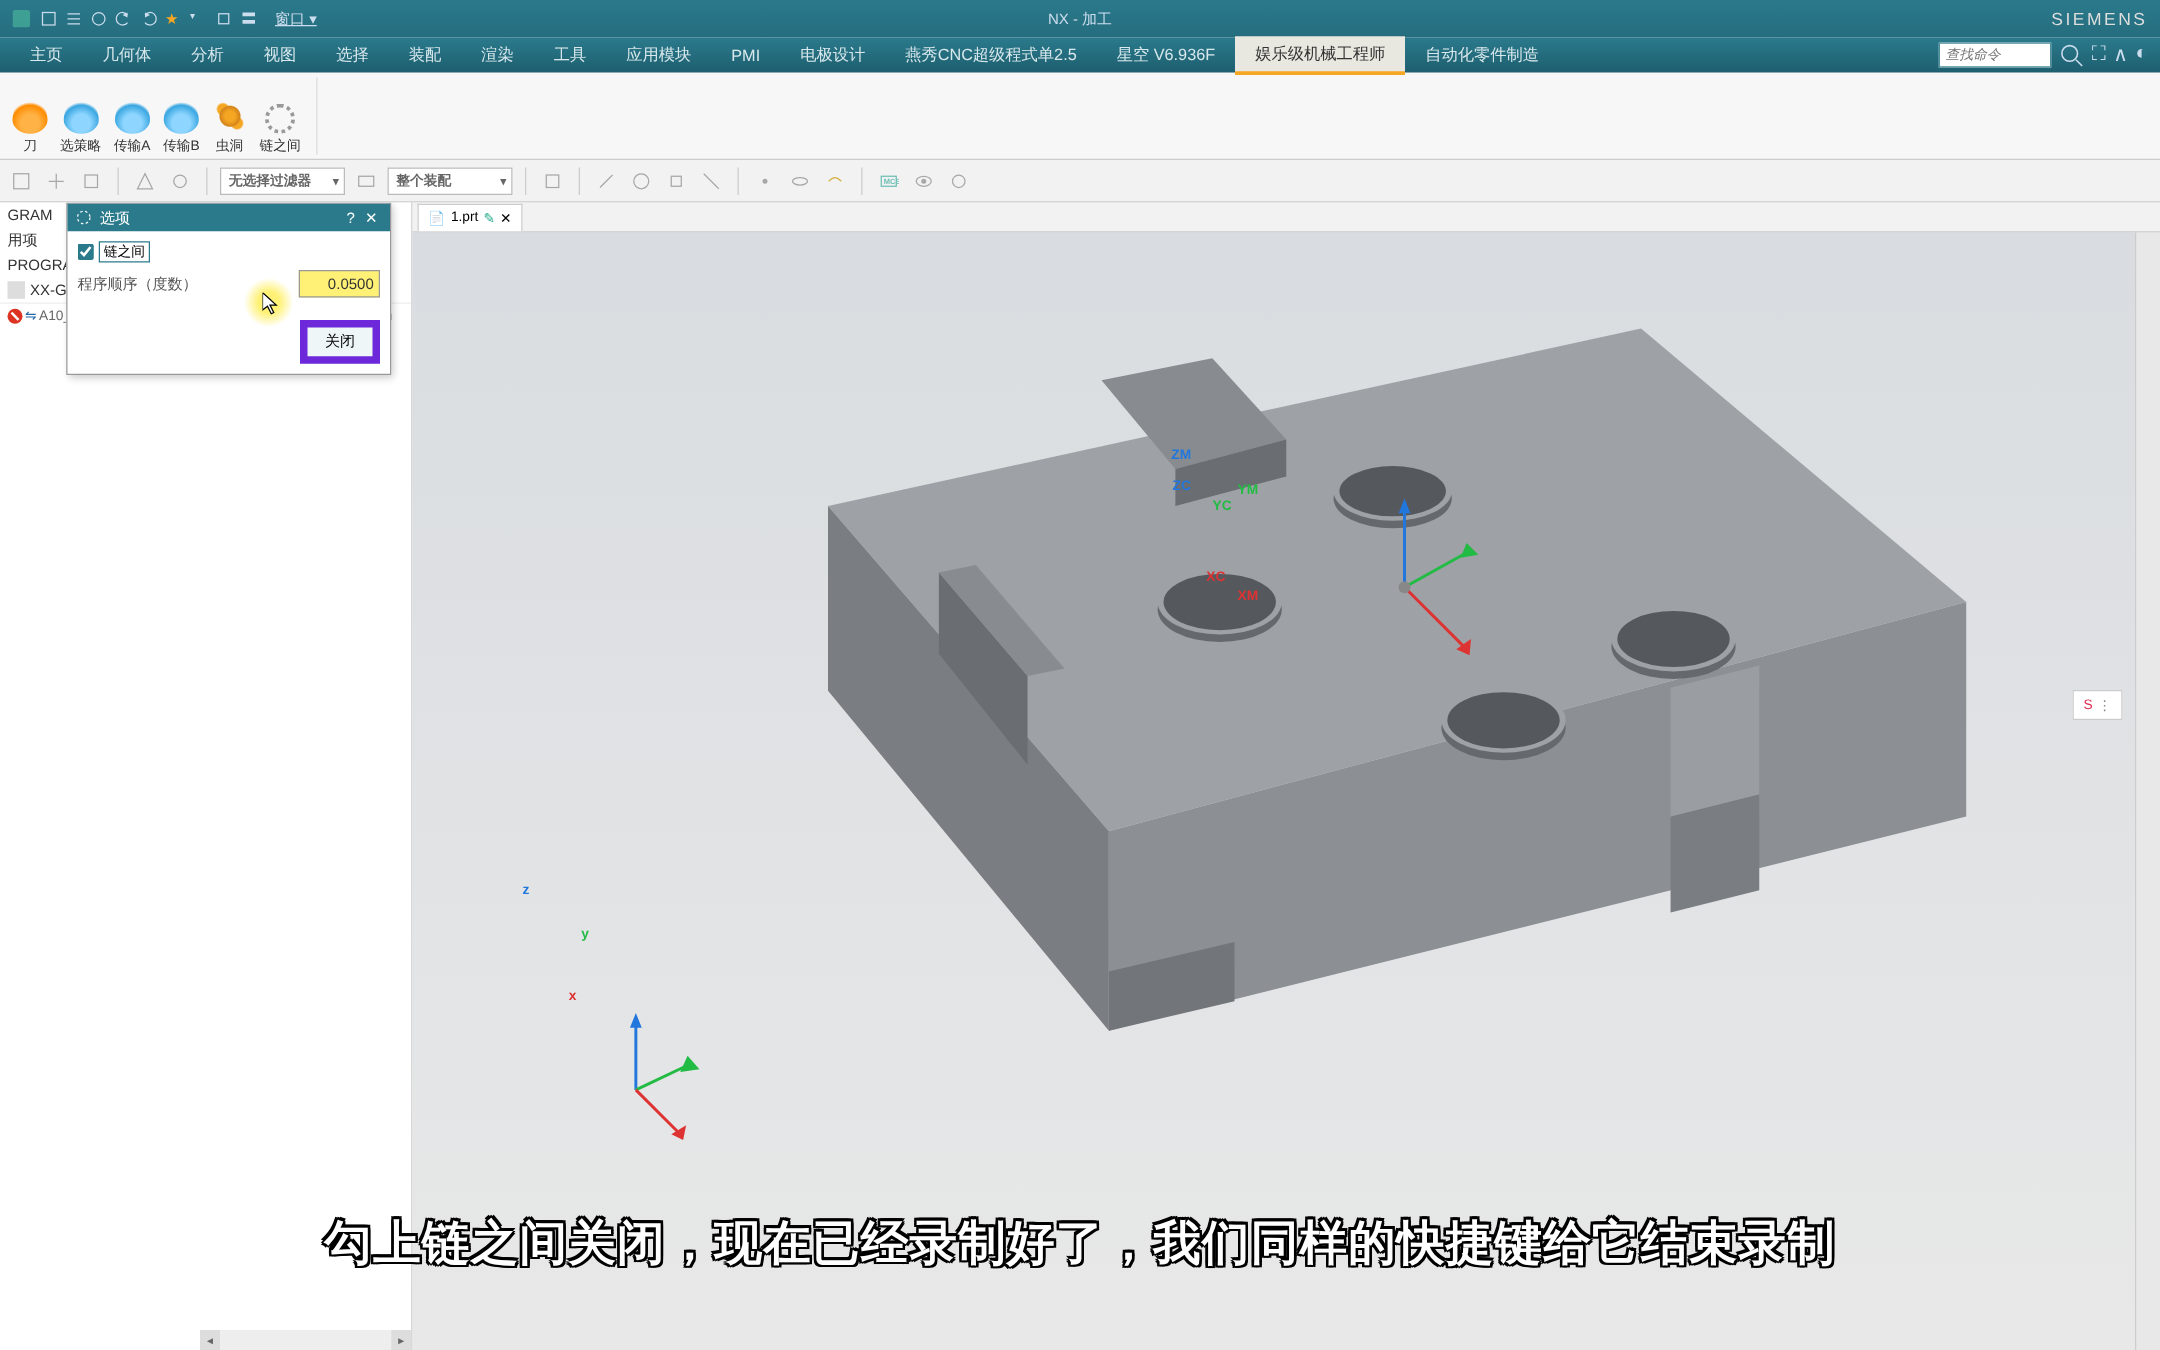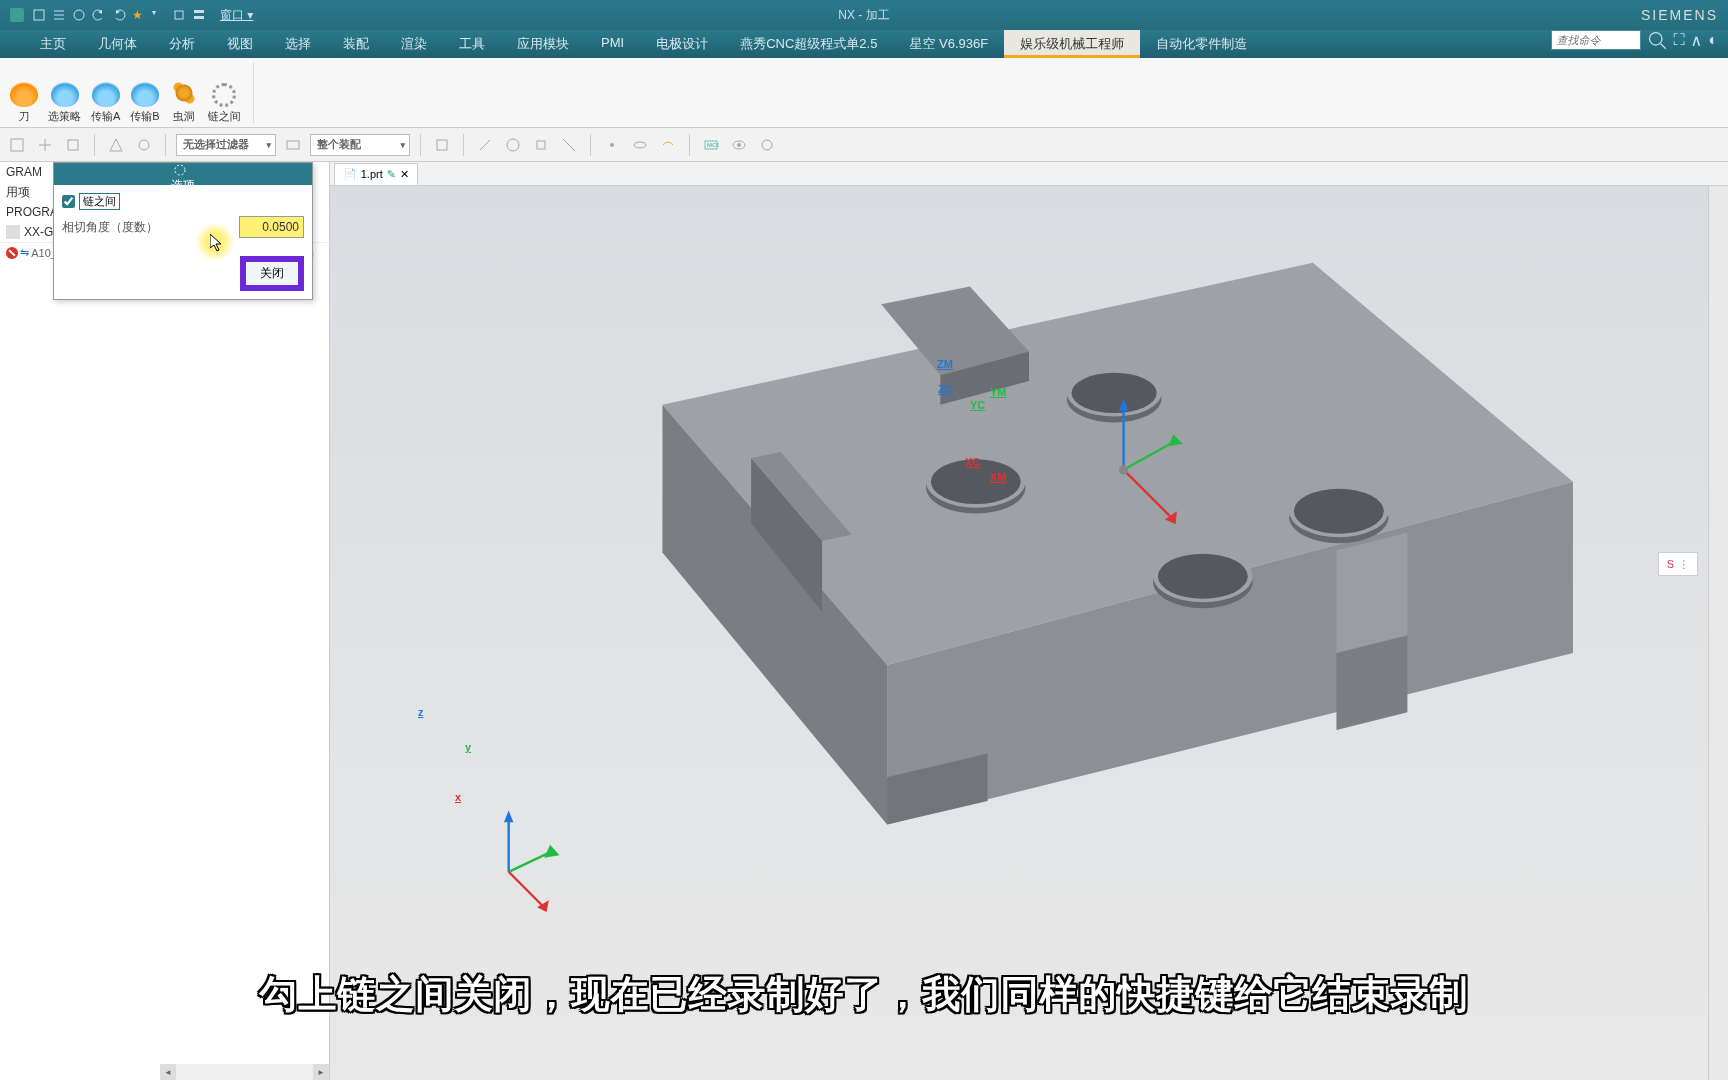--- a/index.html
+++ b/index.html
@@ -7,21 +7,21 @@
 
 .title-bar { height: 30px; background: linear-gradient(#2a7a8c, #256d7e); display: flex; align-items: center; color: #cde; font-size: 12px; position: relative; }
 .title-bar-left { display: flex; gap: 8px; padding: 0 10px; align-items: center; }
 .title-bar-icon { width: 14px; height: 14px; display: inline-block; opacity: 0.8; }
 .undo-redo { display: flex; gap: 6px; align-items: center; }
 .undo-redo span { display: inline-block; width: 14px; height: 14px; }
 .window-menu { color: #cde; font-size: 12px; padding: 0 6px; text-decoration: underline; }
 .title-bar-center { position: absolute; left: 50%; transform: translateX(-50%); color: #cde; }
 .title-bar-right { position: absolute; right: 10px; color: #ddd; font-weight: 500; letter-spacing: 2px; font-size: 14px; text-align: center; }
 
-.menu-bar { height: 28px; background: linear-gradient(#2a7a8c, #1e5f6f); display: flex; padding: 0 24px; position: relative; }
+.menu-bar { height: 28px; background: linear-gradient(#2a7a8c, #1e5f6f); display: flex; align-items: center; padding: 0 8px; position: relative; }
 .menu-item { color: #d8e8ec; font-size: 13px; padding: 5px 16px; cursor: pointer; }
 .menu-item.active { background: #e8e8e0; color: #333; border-bottom: 3px solid #f5a623; }
 .menu-search { position: absolute; right: 10px; display: flex; align-items: center; gap: 6px; }
 .menu-search input { width: 90px; height: 20px; font-size: 11px; border: 1px solid #4a8d9d; background: #fff; padding: 0 4px; color: #999; font-style: italic; }
 .menu-search-btn { width: 20px; height: 20px; display: inline-flex; align-items: center; justify-content: center; cursor: pointer; }
 .menu-search-extra { display: flex; gap: 6px; }
 .menu-search-extra span { color: #cde; cursor: pointer; }
 
 .ribbon { height: 70px; background: #f7f7f7; border-bottom: 1px solid #ccc; display: flex; align-items: center; padding: 4px 10px; gap: 12px; }
 .ribbon-group { display: flex; gap: 10px; align-items: flex-end; border-right: 1px solid #ddd; padding-right: 12px; height: 62px; }
@@ -56,21 +56,21 @@
 .dc3 { width: 80px; text-align: right; }
 .dc4 { width: 70px; text-align: right; }
 .red-icon { width: 12px; height: 12px; display: inline-block; background: #d32; border-radius: 50%; position: relative; }
 .red-icon::before { content: ""; position: absolute; left: 2px; top: 5px; width: 8px; height: 2px; background: #fff; transform: rotate(45deg); }
 
 .h-scrollbar { height: 16px; background: #eee; display: flex; align-items: center; position: absolute; bottom: 0; left: 160px; right: 0; }
 .h-sb-arrow { width: 16px; height: 16px; background: #ddd; display: flex; align-items: center; justify-content: center; font-size: 8px; color: #666; }
 .h-sb-track { flex: 1; }
 
 .dialog { position: absolute; left: 53px; top: 0; width: 260px; background: #fff; border: 1px solid #999; box-shadow: 2px 2px 6px rgba(0,0,0,0.2); z-index: 10; }
-.dialog-title { height: 22px; background: #2a7a8c; color: #fff; font-size: 12px; display: flex; align-items: center; padding: 0 6px; flex-direction: column; }
+.dialog-title { height: 22px; background: #2a7a8c; color: #fff; font-size: 12px; display: flex; align-items: center; padding: 0 6px; }
 .dialog-title-icon { width: 14px; height: 14px; margin-right: 6px; }
 .dialog-spacer { flex: 1; }
 .dialog-ctrl { cursor: pointer; padding: 0 4px; }
 .dialog-body { padding: 8px; font-size: 12px; }
 .dialog-row { display: flex; align-items: center; margin-bottom: 6px; }
 .dialog-chk { width: 13px; height: 13px; margin-right: 4px; accent-color: #2a7a8c; }
 .chk-label { border: 1px solid #2a7a8c; padding: 0 3px; font-size: 11px; }
 .dialog-label { flex: 1; color: #555; }
 .dialog-input { width: 65px; height: 22px; border: 1px solid #999; text-align: right; padding: 0 4px; font-size: 12px; color: #333; }
 .dialog-input.highlight { background: #fff176; }
@@ -80,21 +80,21 @@
 .cursor-highlight { position: absolute; width: 40px; height: 40px; border-radius: 50%; background: radial-gradient(circle, rgba(255,235,59,0.7) 30%, rgba(255,235,59,0) 70%); z-index: 11; pointer-events: none; }
 .cursor-arrow { position: absolute; z-index: 12; pointer-events: none; }
 
 .viewport { flex: 1; position: relative; background: linear-gradient(#d8dce0, #e8e8e8); }
 .viewport-tabs { height: 24px; background: #f2f2f2; border-bottom: 1px solid #ccc; display: flex; align-items: center; padding: 0 4px; }
 .vp-tab { height: 22px; background: #fff; border: 1px solid #ccc; border-bottom: none; padding: 2px 8px; font-size: 11px; display: flex; align-items: center; gap: 4px; }
 .vp-canvas { position: absolute; top: 24px; left: 0; right: 0; bottom: 0; overflow: hidden; }
 .vp-right-dock { position: absolute; right: 0; top: 24px; width: 20px; background: #e8e8e8; border-left: 1px solid #ccc; bottom: 0; }
 .vp-s-btn { position: absolute; right: 30px; top: 390px; width: 40px; height: 24px; background: #fff; border: 1px solid #ccc; display: flex; align-items: center; justify-content: center; gap: 4px; font-size: 11px; color: #d35; }
 
-.axis-label { position: absolute; font-size: 11px; font-weight: bold; text-decoration: underline; }
+.axis-label { position: absolute; font-size: 11px; font-weight: bold; }
 .subtitle { position: absolute; bottom: 60px; left: 50%; transform: translateX(-50%); font-size: 38px; color: #fff; font-weight: bold; text-shadow: 2px 0 #000, -2px 0 #000, 0 2px #000, 0 -2px #000, 2px 2px #000, -2px -2px #000, 2px -2px #000, -2px 2px #000; white-space: nowrap; letter-spacing: 1px; }
 </style>
 </head>
 <body>
 
 <div class="title-bar">
   <div class="title-bar-left">
     <span class="title-bar-icon">
       <svg viewBox="0 0 14 14">
           <rect width="14" height="14" fill="#4a9" rx="2"></rect>
@@ -307,21 +307,21 @@
           <span class="dialog-spacer"></span>
           <span class="dialog-ctrl">?</span>
           <span class="dialog-ctrl">✕</span>
         </div>
         <div class="dialog-body">
           <div class="dialog-row">
             <input type="checkbox" class="dialog-chk" checked="" style="">
             <span class="chk-label">链之间</span>
           </div>
           <div class="dialog-row">
-            <span class="dialog-label">相切角度（度数）</span>
+            <span class="dialog-label">程序顺序（度数）</span>
             <input class="dialog-input highlight" value="0.0500" style="">
           </div>
         </div>
         <div class="dialog-footer">
           <button class="dialog-btn">关闭</button>
         </div>
       </div>
 
       <div class="cursor-highlight" style="left:195px; top:60px;"></div>
       <svg class="cursor-arrow" style="left:210px; top:72px;" width="16" height="20">

